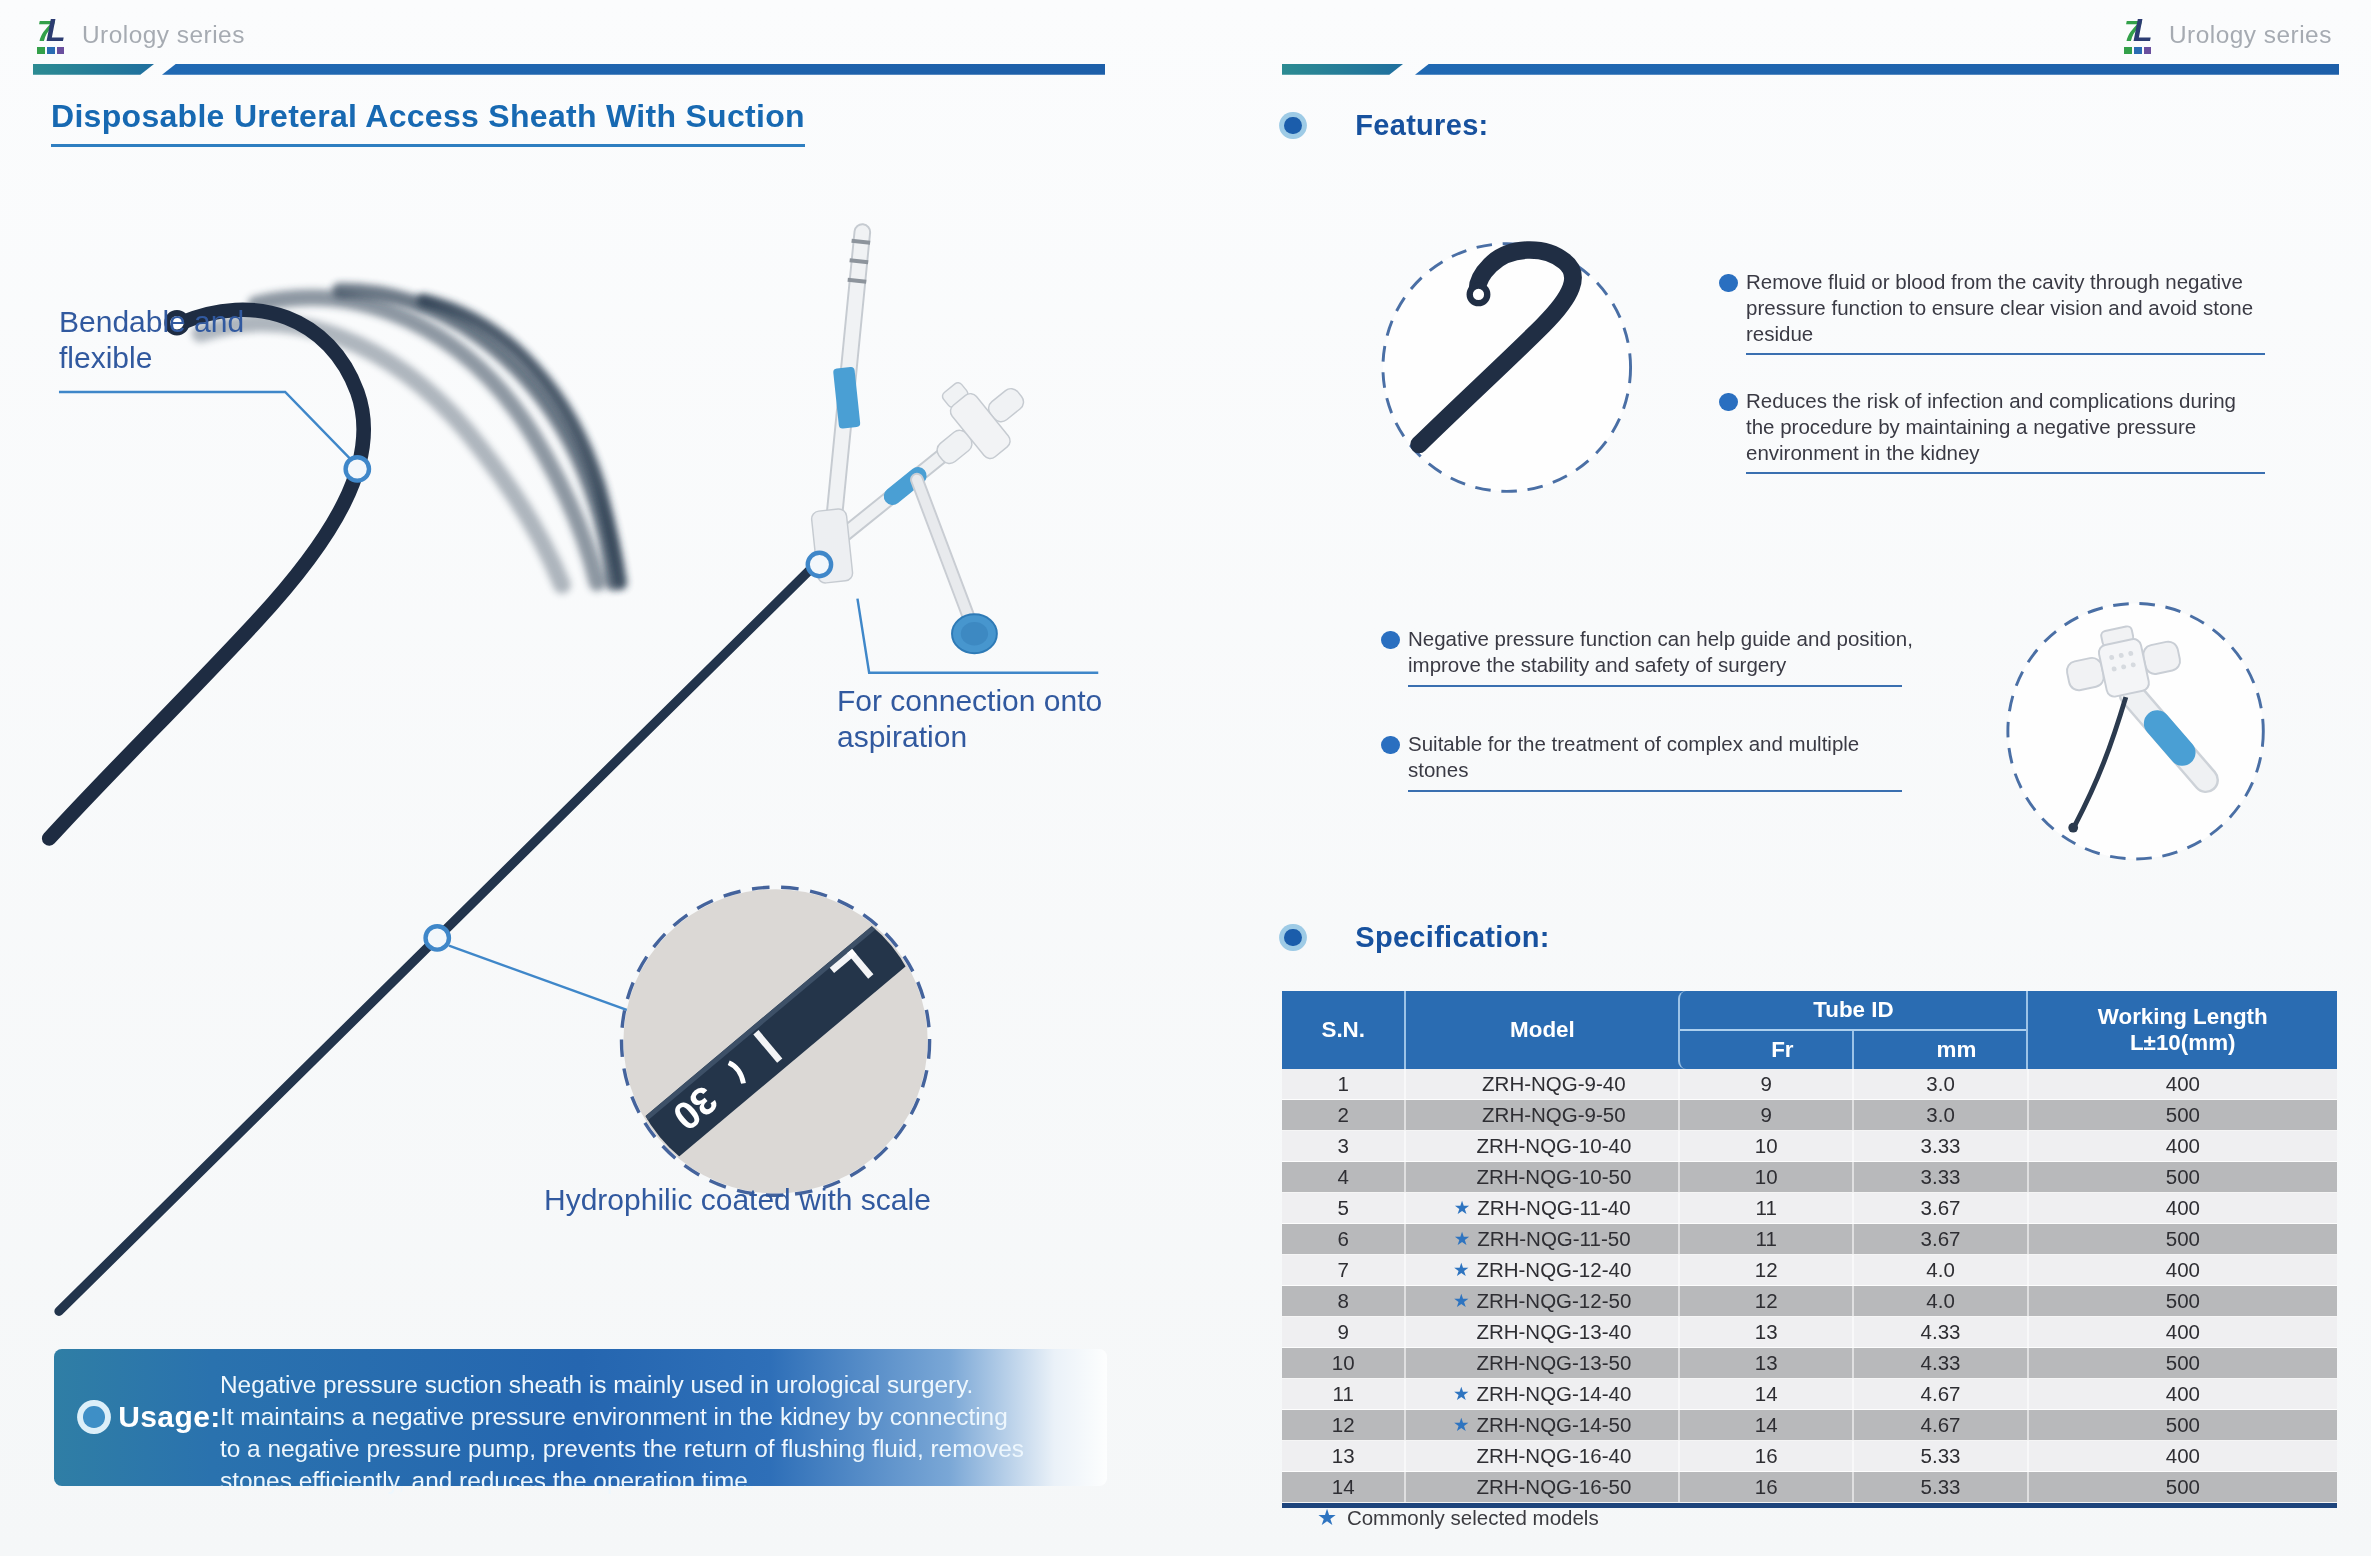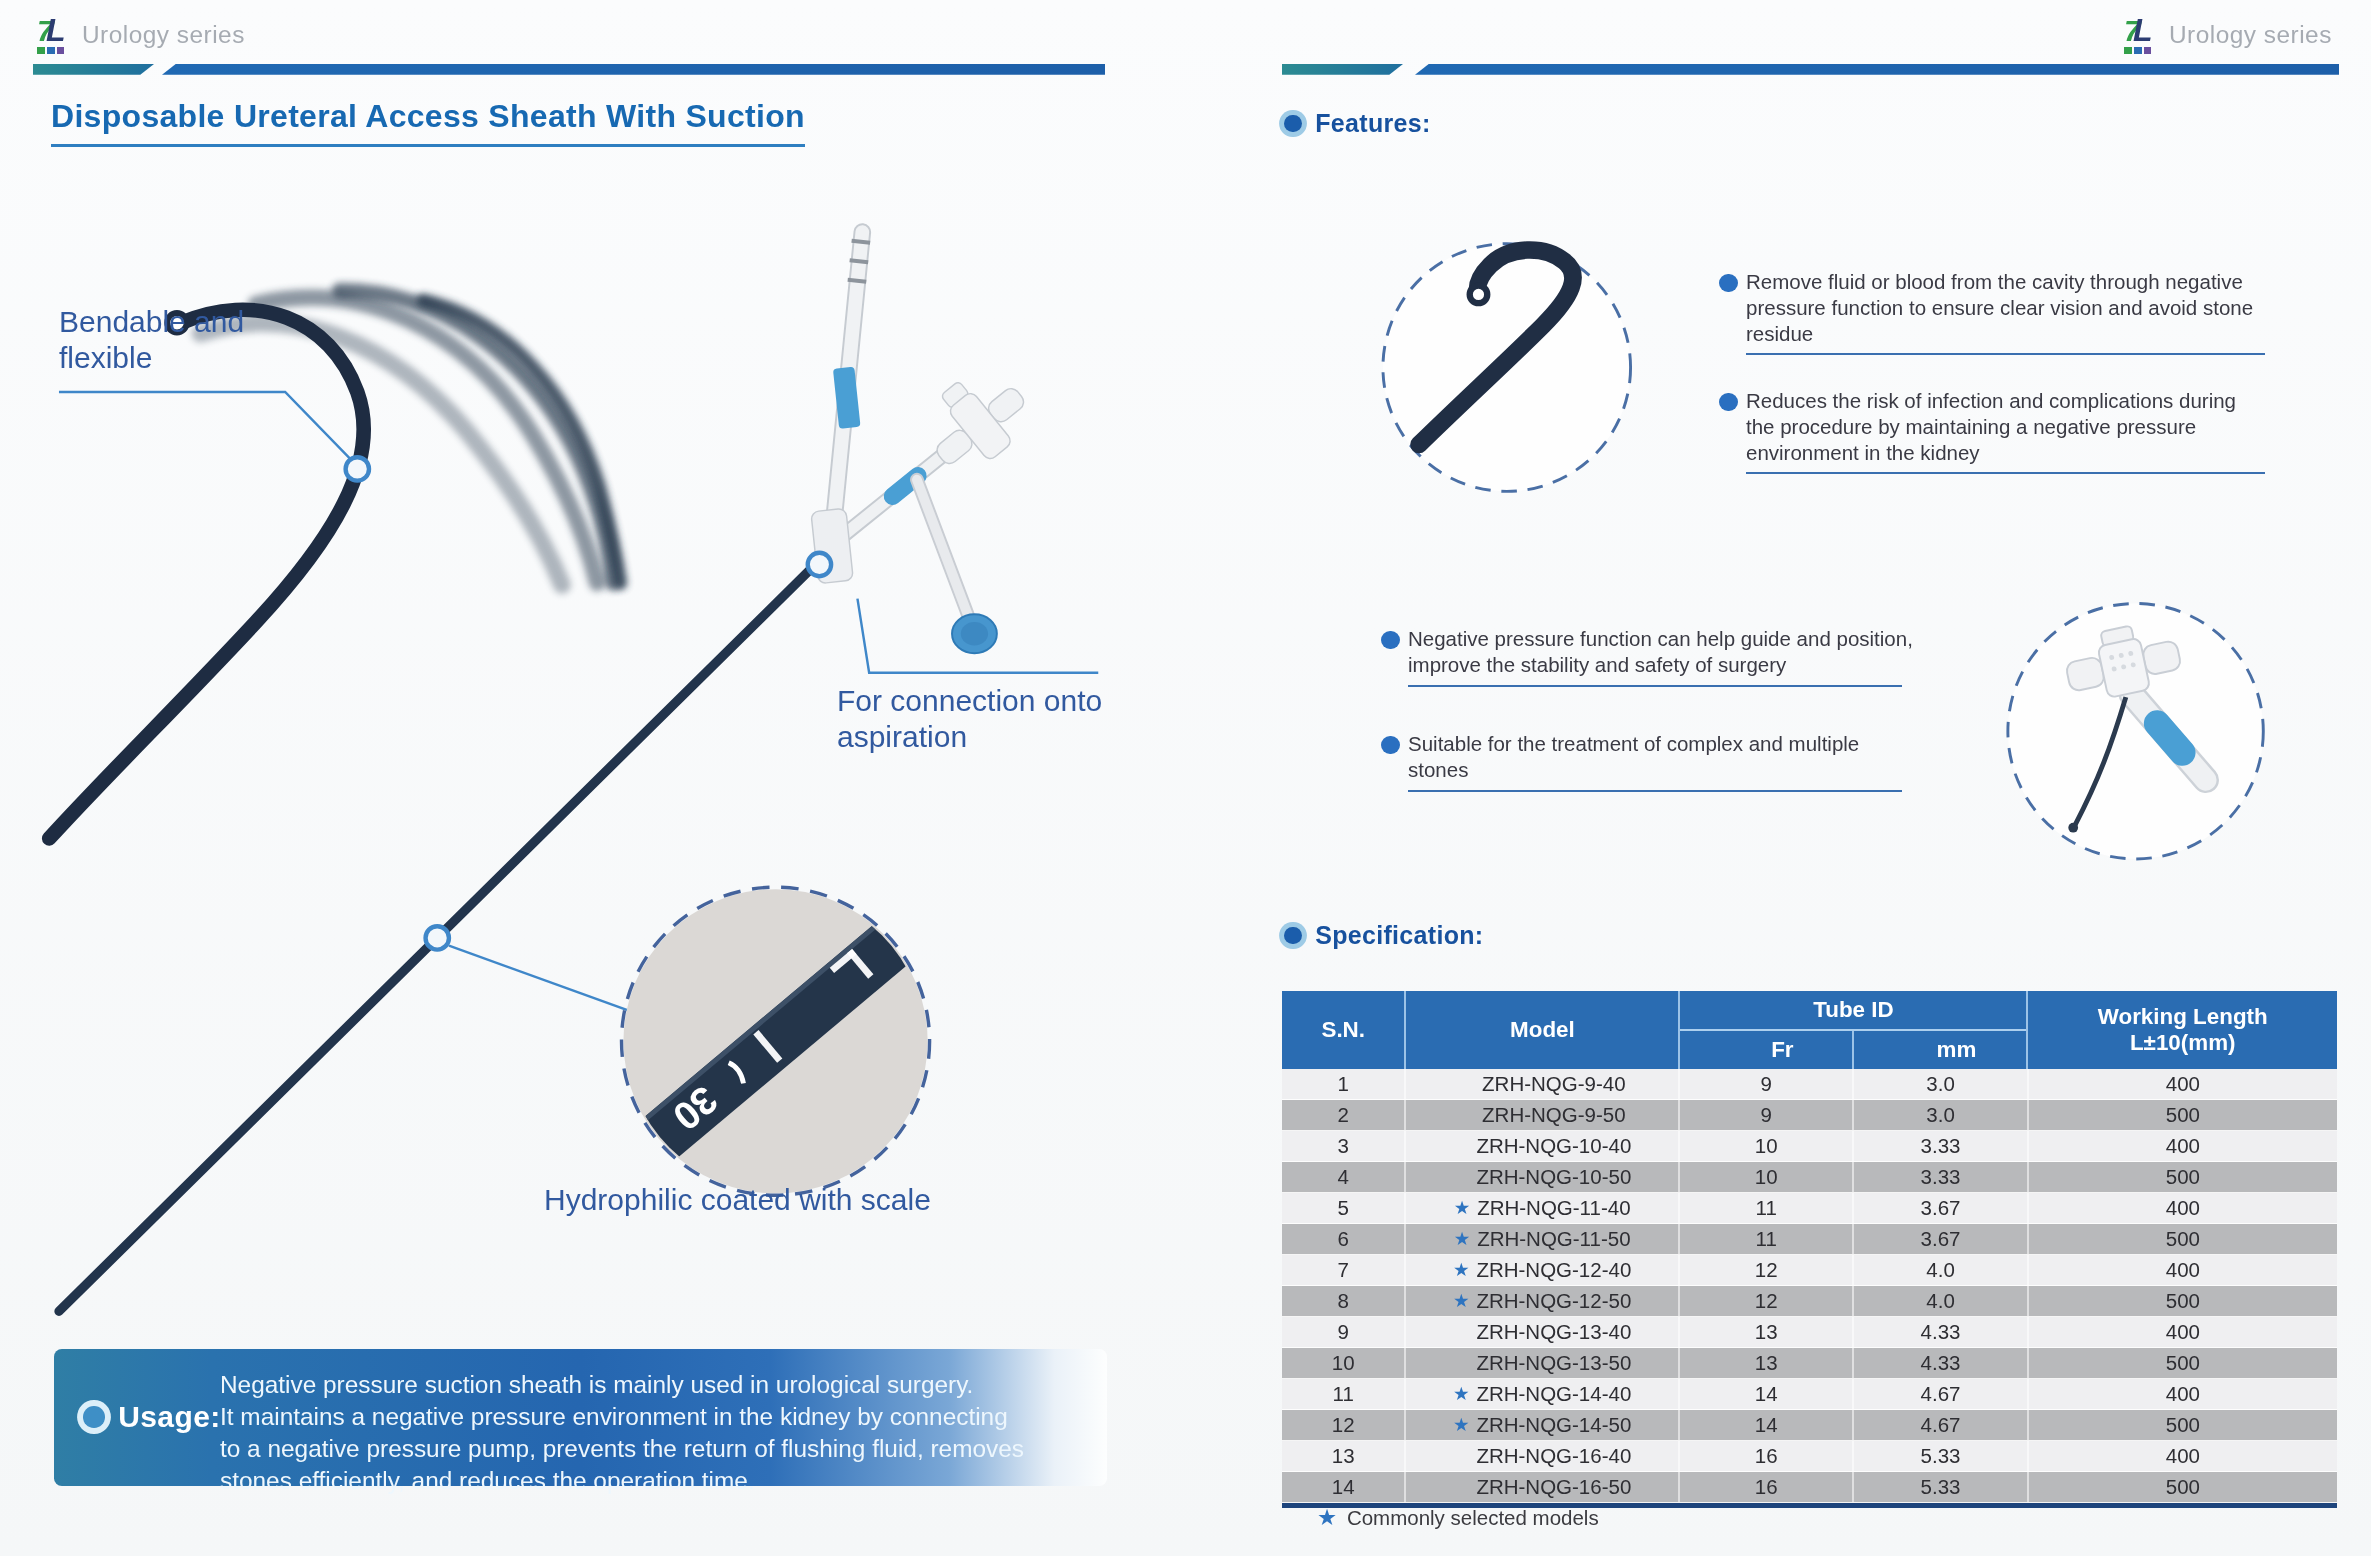--- a/index.html
+++ b/index.html
@@ -33,32 +33,32 @@
   .lbl-hydro{left:544px;top:1182px;}
   .usage{position:absolute;left:54px;top:1349px;width:1053px;height:137px;border-radius:7.8px;z-index:2;
          background:linear-gradient(90deg,#2f7ea5 0%,#2a72ae 15%,#2566b0 50%,#2e6fb8 68%,#7aa7d6 85%,#eaf1f8 95%,#fdfefe 100%);}
   .usage-head{position:absolute;left:29px;top:51px;display:flex;align-items:center;gap:13.7px;}
   .usage-ico{width:21.5px;height:21.5px;border-radius:50%;background:#3e8fc6;box-shadow:0 0 0 5.9px rgba(230,245,253,.95);}
   .usage-word{font-size:30px;font-weight:bold;color:#ffffff;letter-spacing:0.4px;}
   .usage-text{position:absolute;left:166px;top:19.5px;font-size:24.4px;line-height:32px;color:#eef7fd;white-space:pre-line;}
   
   .sec-head{position:absolute;display:flex;align-items:center;gap:13.7px;z-index:2;}
   .h-bullet{width:17.6px;height:17.6px;border-radius:50%;background:#1b5dab;box-shadow:0 0 0 4.9px #9ecbe6;}
-  .sec-title{font-size:25px;font-weight:bold;color:#17519e;letter-spacing:0.3px;}
+  .sec-title{font-size:29px;font-weight:bold;color:#17519e;letter-spacing:0.3px;margin-left:40px;}
   .feat{position:absolute;z-index:2;padding-left:27px;}
   .fdot{position:absolute;left:0;top:4.9px;width:18.5px;height:18.5px;border-radius:50%;background:#2a6fc0;}
   .ftext{font-size:20.5px;line-height:26px;color:#3a3a44;white-space:pre-line;}
   .fline{position:absolute;left:27px;border-top:2.4px solid #3a6fb0;}
   
   .spec{position:absolute;left:1282px;top:991px;width:1055px;z-index:2;}
   .thead{display:flex;height:78px;background:#2a6cb2;color:#fff;font-weight:bold;font-size:22.4px;}
   .hcell{display:flex;align-items:center;justify-content:center;text-align:center;white-space:pre-line;line-height:26px;}
   .c-sn{width:127px}.c-model{width:282px}.c-fr{width:179px}.c-mm{width:179px}.c-wl{width:320px}
   .thead>div+div{border-left:2px solid rgba(195,224,248,.75);}
-  .c-tube{width:359px;display:flex;flex-direction:column;}
+  .c-tube{width:359px;display:flex;flex-direction:column;border-radius:8px;}
   .tube-title{height:38px;display:flex;align-items:center;justify-content:center;border-bottom:2px solid rgba(195,224,248,.85);}
   .tube-sub{height:38px;display:flex;}
   .tube-sub .hcell{flex:1;padding-left:32px;}
   .tube-sub .hcell+.hcell{border-left:2px solid rgba(195,224,248,.75);}
   .tbody .trow{display:flex;height:30px;border-bottom:1.5px solid rgba(255,255,255,.85);}
   .trow.odd{background:#efeff1;}
   .trow.even{background:#b8b9bb;}
   .cell{display:flex;align-items:center;justify-content:center;font-size:20.5px;color:#2e2e33;}
   .trow .cell+.cell{border-left:2px solid rgba(255,255,255,.55);}
   .star{color:#2e74c0;font-size:18.5px;margin-right:6.8px;}

